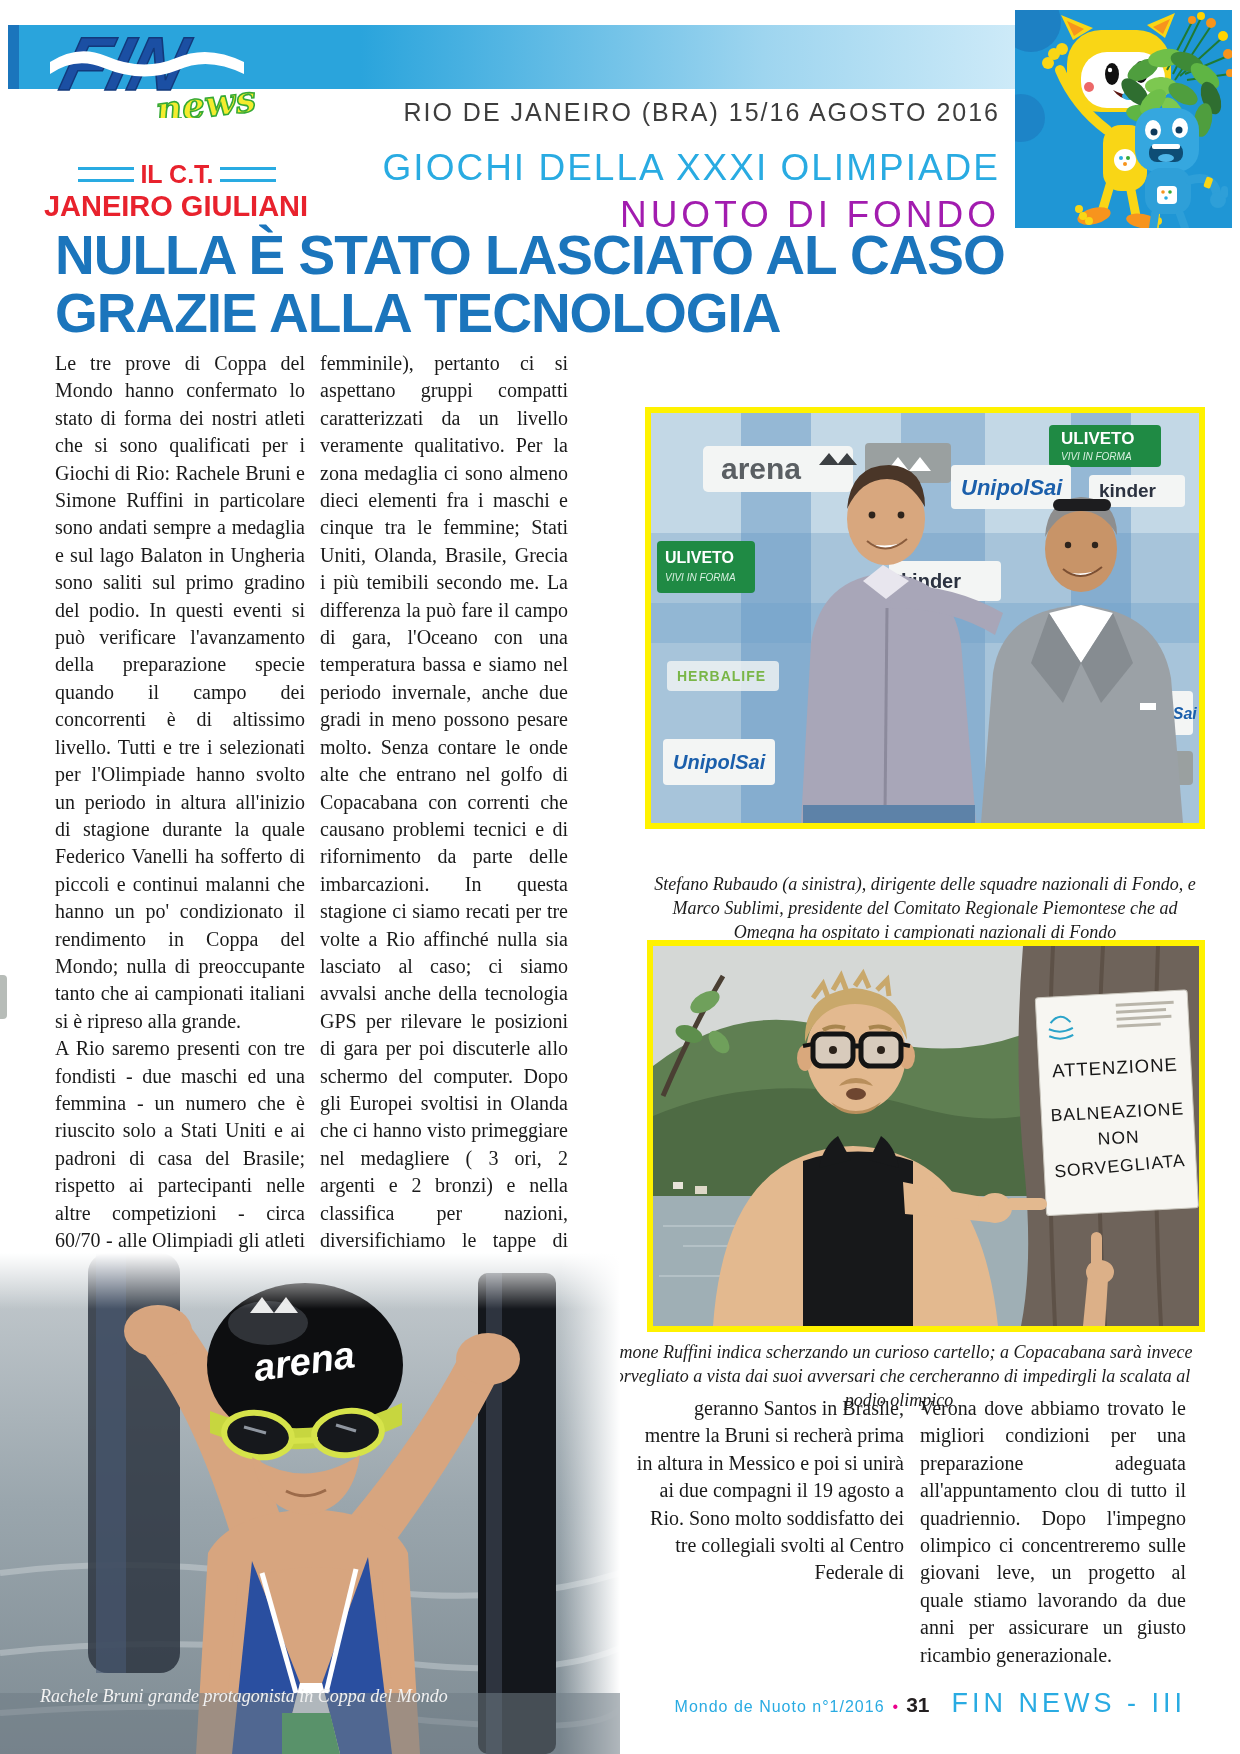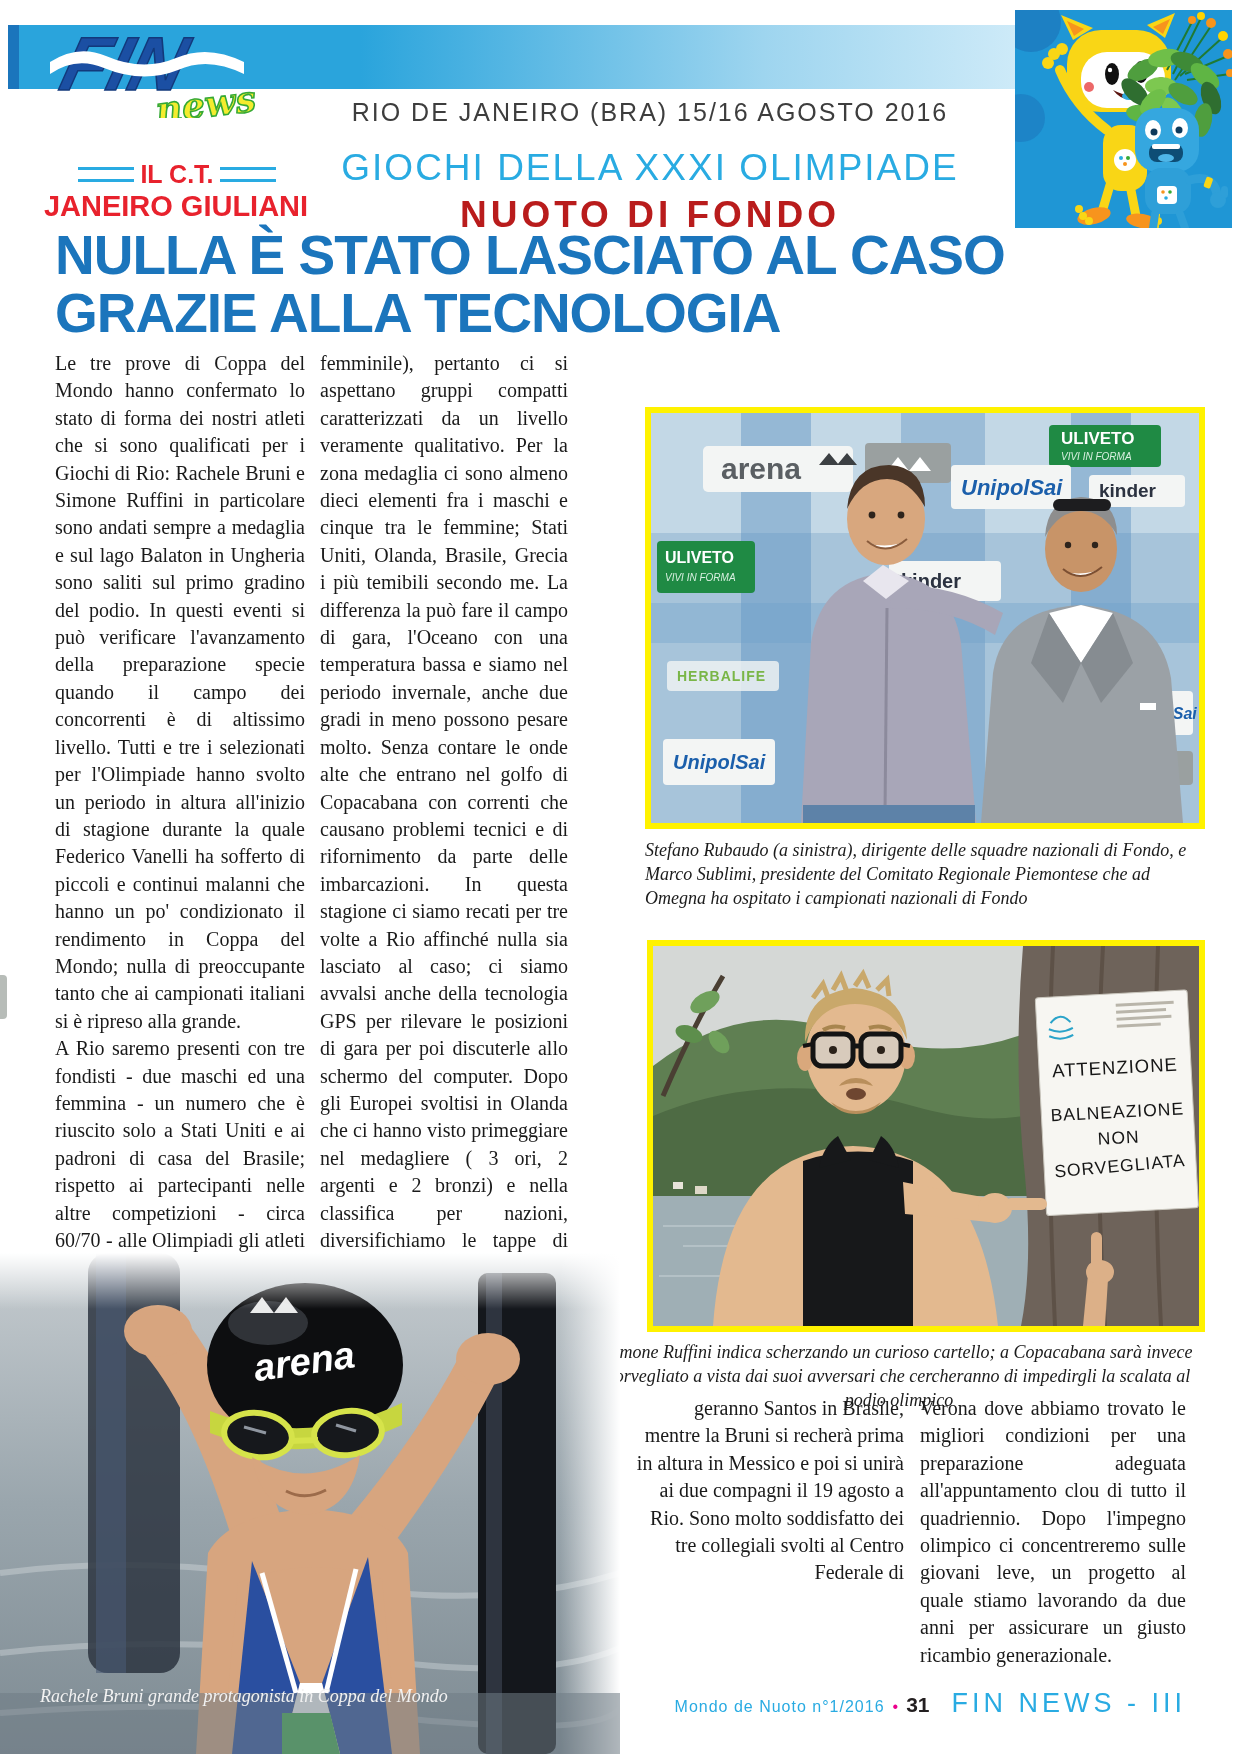--- a/index.html
+++ b/index.html
@@ -5,25 +5,25 @@
   html,body{margin:0;padding:0;background:#888;}
   .page{position:relative;width:1240px;height:1754px;background:#ffffff;overflow:hidden;
         font-family:"Liberation Serif",serif;color:#1a1a1a;margin:0 auto;}
   
   .band{position:absolute;left:8px;top:25px;width:1007px;height:64px;
         background:linear-gradient(to right,#2aa4dc 0%,#2aa4dc 35%,#9ed5ef 75%,#cdeaf8 100%);}
   .band-cap{position:absolute;left:8px;top:25px;width:11px;height:64px;background:#1b75bc;}
   .logo-wrap{position:absolute;left:48px;top:22px;width:215px;height:96px;}
   .mascot-box{position:absolute;left:1015px;top:10px;width:217px;height:218px;}
   
-  .hdr-right{position:absolute;left:300px;top:98px;width:700px;text-align:center;
+  .hdr-right{position:absolute;left:300px;top:98px;width:700px;text-align:right;
              font-family:"Liberation Sans",sans-serif;}
   .date-line{font-size:25px;letter-spacing:2px;color:#3d3d3d;font-weight:400;}
   .event-line{margin-top:20px;font-size:37px;letter-spacing:2px;color:#29abe2;font-weight:400;}
-  .discipline-line{margin-top:5px;font-size:37px;letter-spacing:4px;color:#b91c1c;font-weight:700;}
+  .discipline-line{margin-top:5px;font-size:37px;letter-spacing:4px;color:#a21caf;font-weight:400;}
   .kicker-row{position:absolute;left:58px;top:160px;width:238px;display:flex;align-items:center;
               justify-content:center;gap:6px;font-family:"Liberation Sans",sans-serif;}
   .kicker-rule{width:56px;height:9px;border-top:3px solid #29abe2;border-bottom:3px solid #29abe2;}
   .kicker-label{font-size:25px;font-weight:bold;color:#e8222d;}
   .kicker-name{position:absolute;left:36px;top:190px;width:280px;text-align:center;
                font-family:"Liberation Sans",sans-serif;font-size:29px;font-weight:bold;color:#e8222d;}
   .headline{position:absolute;left:55px;top:226px;width:1140px;
             font-family:"Liberation Sans",sans-serif;font-weight:900;font-size:55px;
             line-height:58px;color:#1b75bc;letter-spacing:-1px;}
   
@@ -33,21 +33,21 @@
   .col2{left:320px;width:248px;}
   .bottom-col{position:absolute;top:1395px;font-size:20px;line-height:27.4px;}
   .bottom-mid{left:636px;width:268px;text-align:right;}
   .bottom-right{left:920px;width:266px;text-align:justify;}
   
   .photo{position:absolute;border:6px solid #fff200;background:#9db6c9;}
   .photo1{left:645px;top:407px;width:548px;height:410px;}
   .photo2{left:647px;top:940px;width:546px;height:380px;}
   .photo3{position:absolute;left:0;top:1253px;width:620px;height:501px;}
   .caption{position:absolute;font-style:italic;font-size:18px;line-height:24px;color:#1b1b1b;}
-  .cap1{left:645px;top:838px;width:560px;text-align:left;}
+  .cap1{left:645px;top:872px;width:560px;text-align:center;}
   .cap2{left:590px;top:1340px;width:618px;text-align:center;}
   .cap3{left:40px;top:1684px;width:520px;color:#f2f2f2;font-size:18px;}
   .edge-sliver{position:absolute;left:0;top:975px;width:7px;height:44px;background:#b7bcb8;
                border-radius:0 4px 4px 0;}
   
   .footer{position:absolute;left:400px;top:1688px;width:786px;display:flex;align-items:baseline;
           justify-content:flex-end;gap:8px;font-family:"Liberation Sans",sans-serif;}
   .journal{font-size:16px;color:#29abe2;letter-spacing:1px;}
   .dot{font-size:16px;color:#ec008c;}
   .page-num{font-size:21px;font-weight:bold;color:#231f20;margin-right:14px;}

